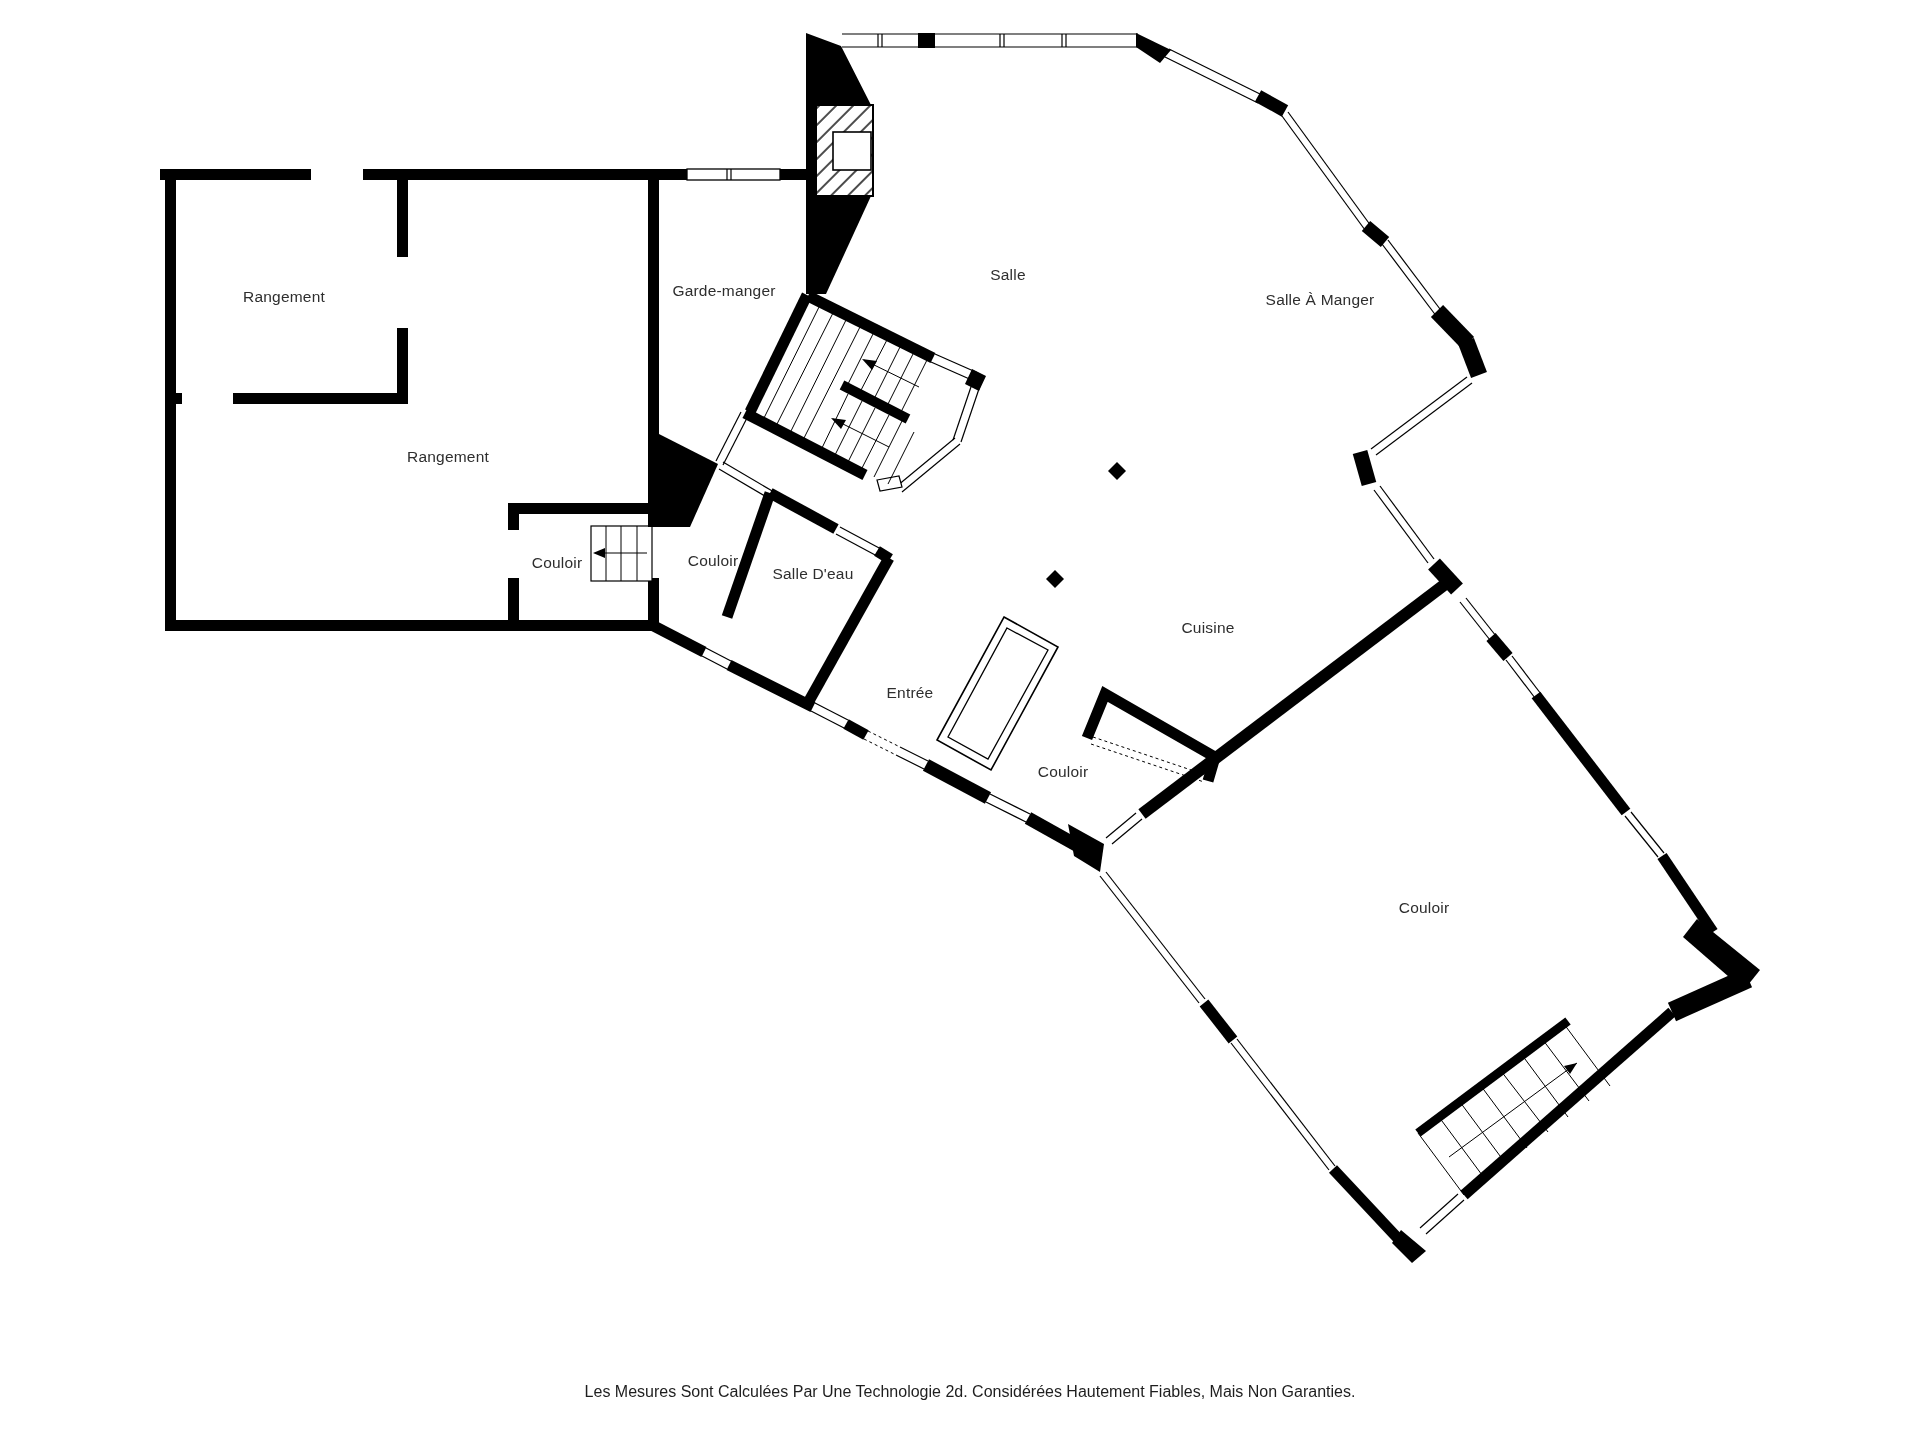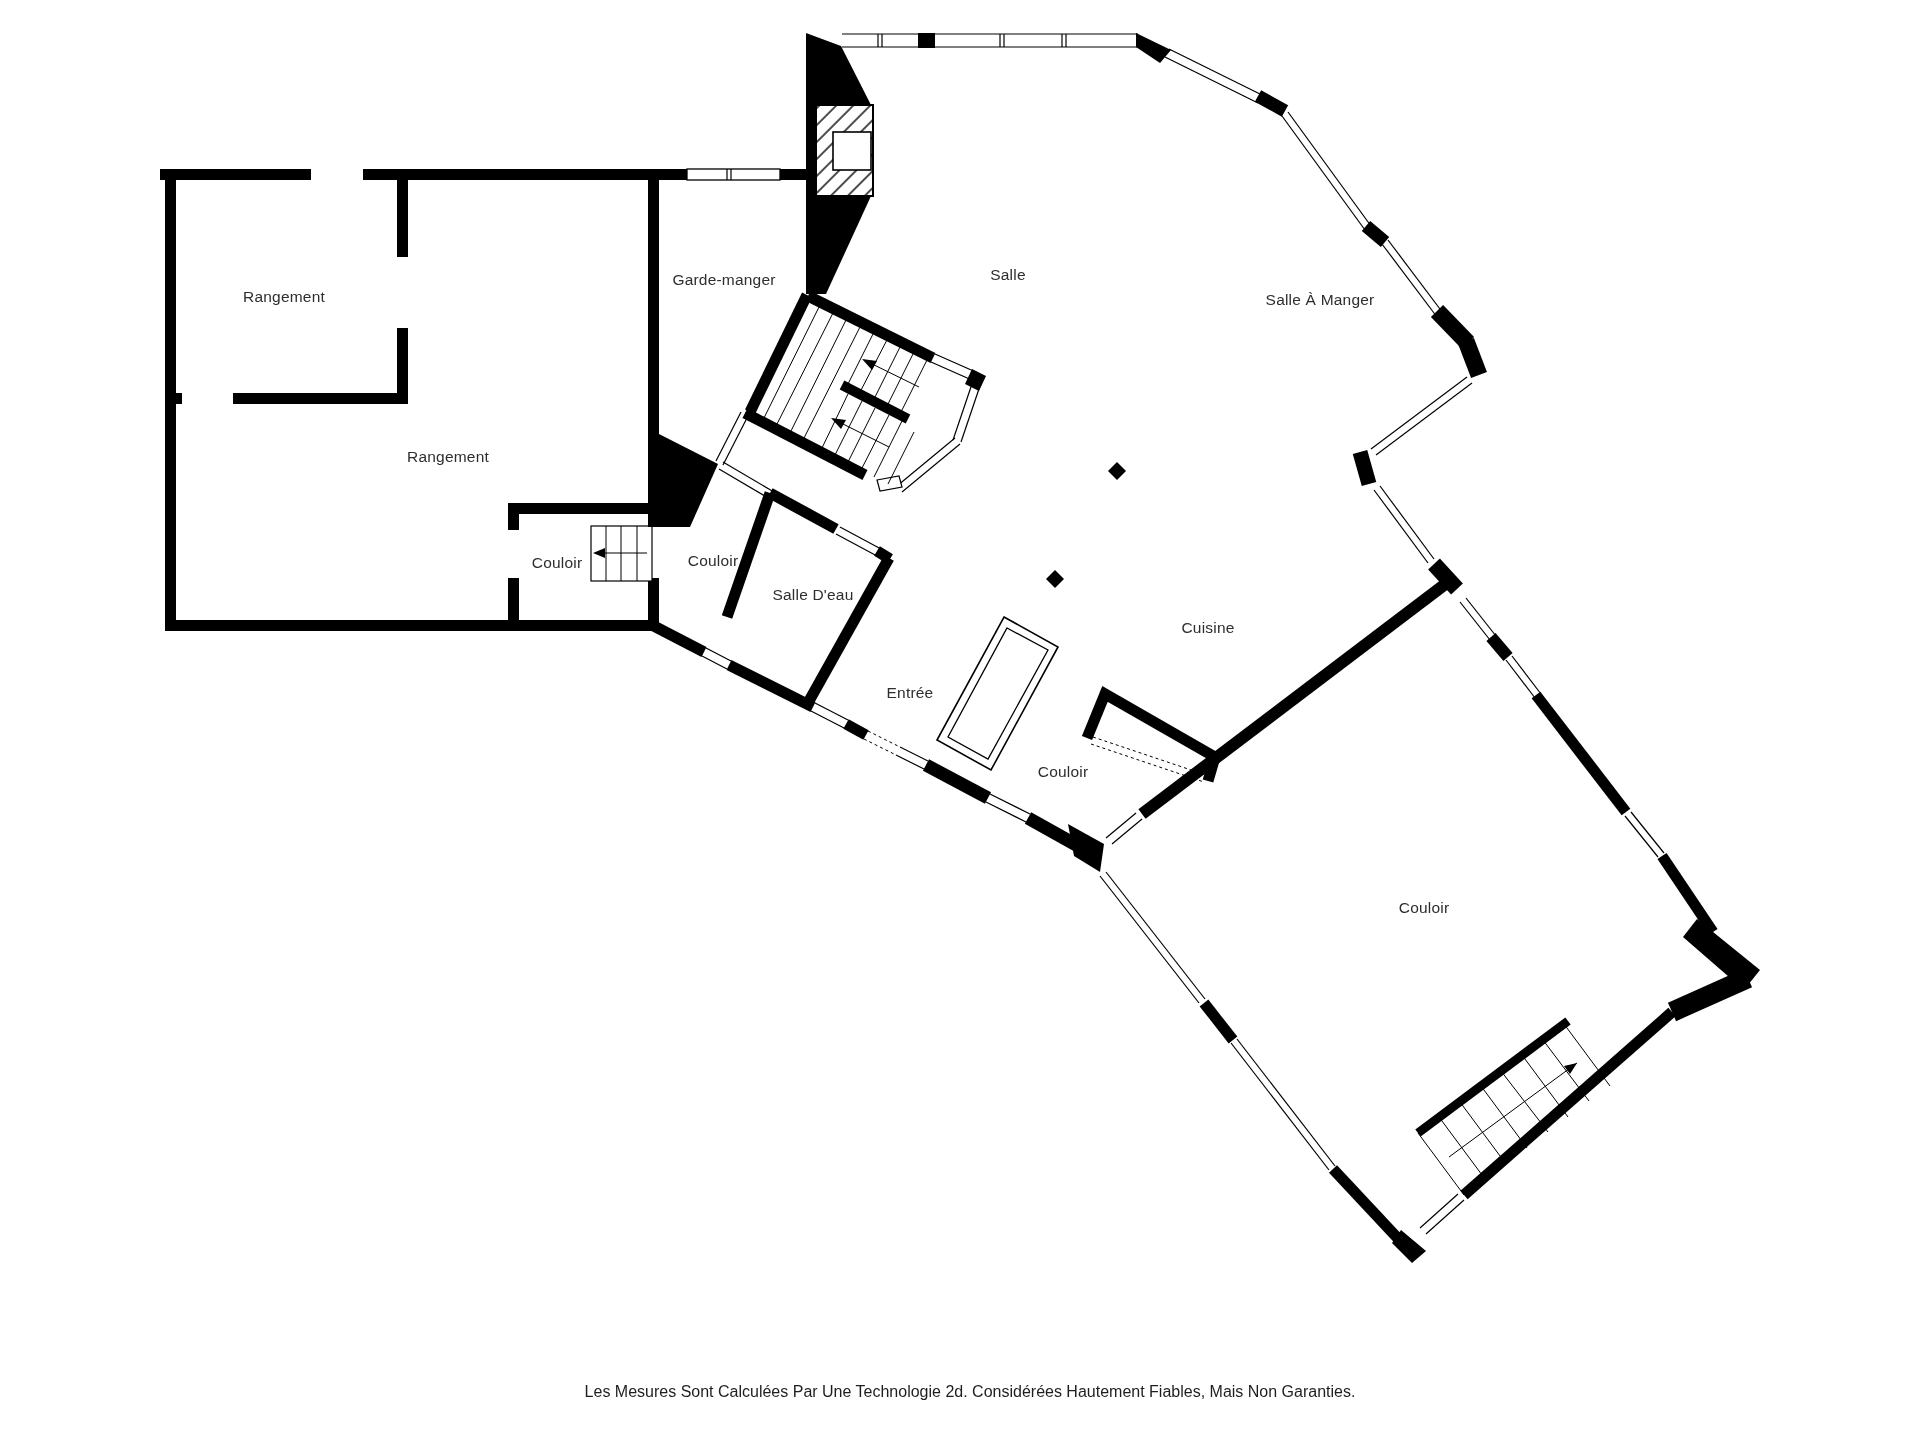--- a/index.html
+++ b/index.html
@@ -249,25 +249,25 @@
     <line class="tread" x1="919" y1="387" x2="864" y2="360"></line>
     <polygon class="blackfill" points="862,359 877,361 872,370"></polygon>
     <line class="tread" x1="889" y1="447" x2="833" y2="419"></line>
     <polygon class="blackfill" points="831,418 846,420 841,429"></polygon>
   </g>
 
 </svg>
 
   <div class="room-label" style="left:284px;top:297px">Rangement</div>
   <div class="room-label" style="left:448px;top:457px">Rangement</div>
-  <div class="room-label" style="left:724px;top:280px">Garde-manger</div>
+  <div class="room-label" style="left:724px;top:291px">Garde-manger</div>
   <div class="room-label" style="left:1008px;top:275px">Salle</div>
   <div class="room-label" style="left:1320px;top:300px">Salle À Manger</div>
   <div class="room-label" style="left:557px;top:563px">Couloir</div>
   <div class="room-label" style="left:713px;top:561px">Couloir</div>
-  <div class="room-label" style="left:813px;top:595px">Salle D'eau</div>
+  <div class="room-label" style="left:813px;top:574px">Salle D'eau</div>
   <div class="room-label" style="left:910px;top:693px">Entrée</div>
   <div class="room-label" style="left:1208px;top:628px">Cuisine</div>
   <div class="room-label" style="left:1063px;top:772px">Couloir</div>
   <div class="room-label" style="left:1424px;top:908px">Couloir</div>
 
   <div class="disclaimer" style="left:960px;top:1392px">Les Mesures Sont Calculées Par Une Technologie 2d. Considérées Hautement Fiables, Mais Non Garanties.</div>
 </div>
 
 </body></html>

